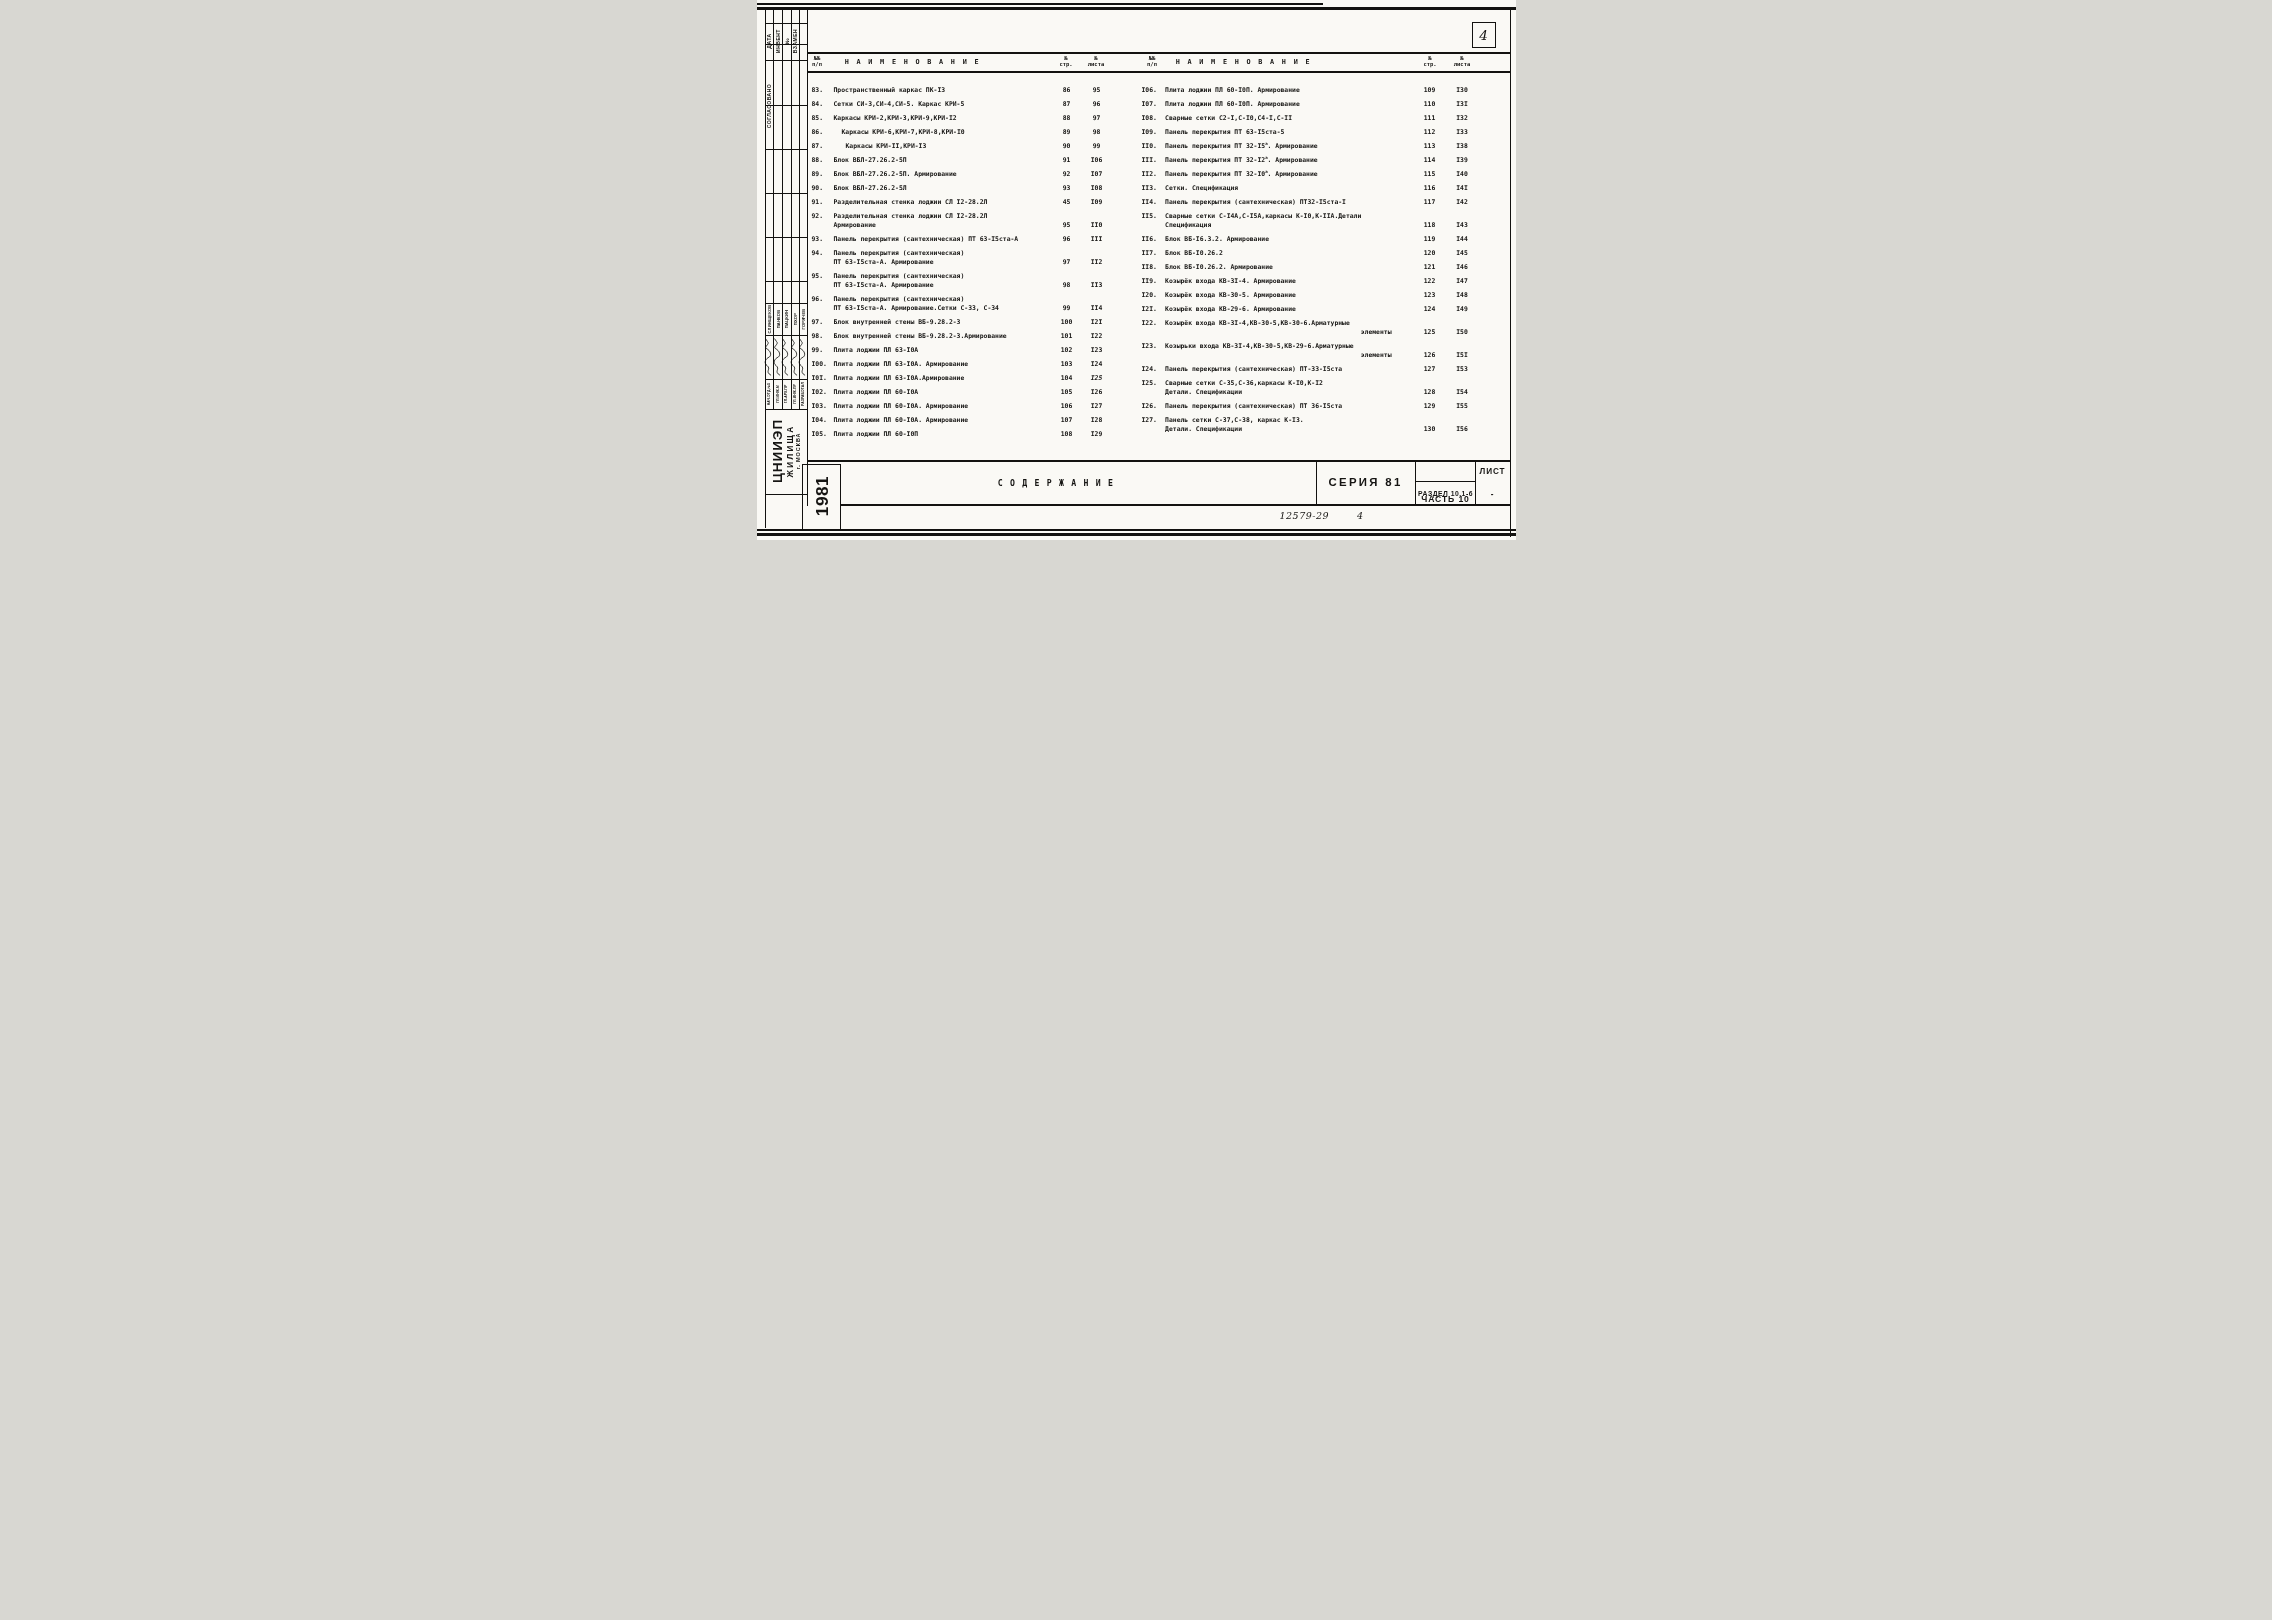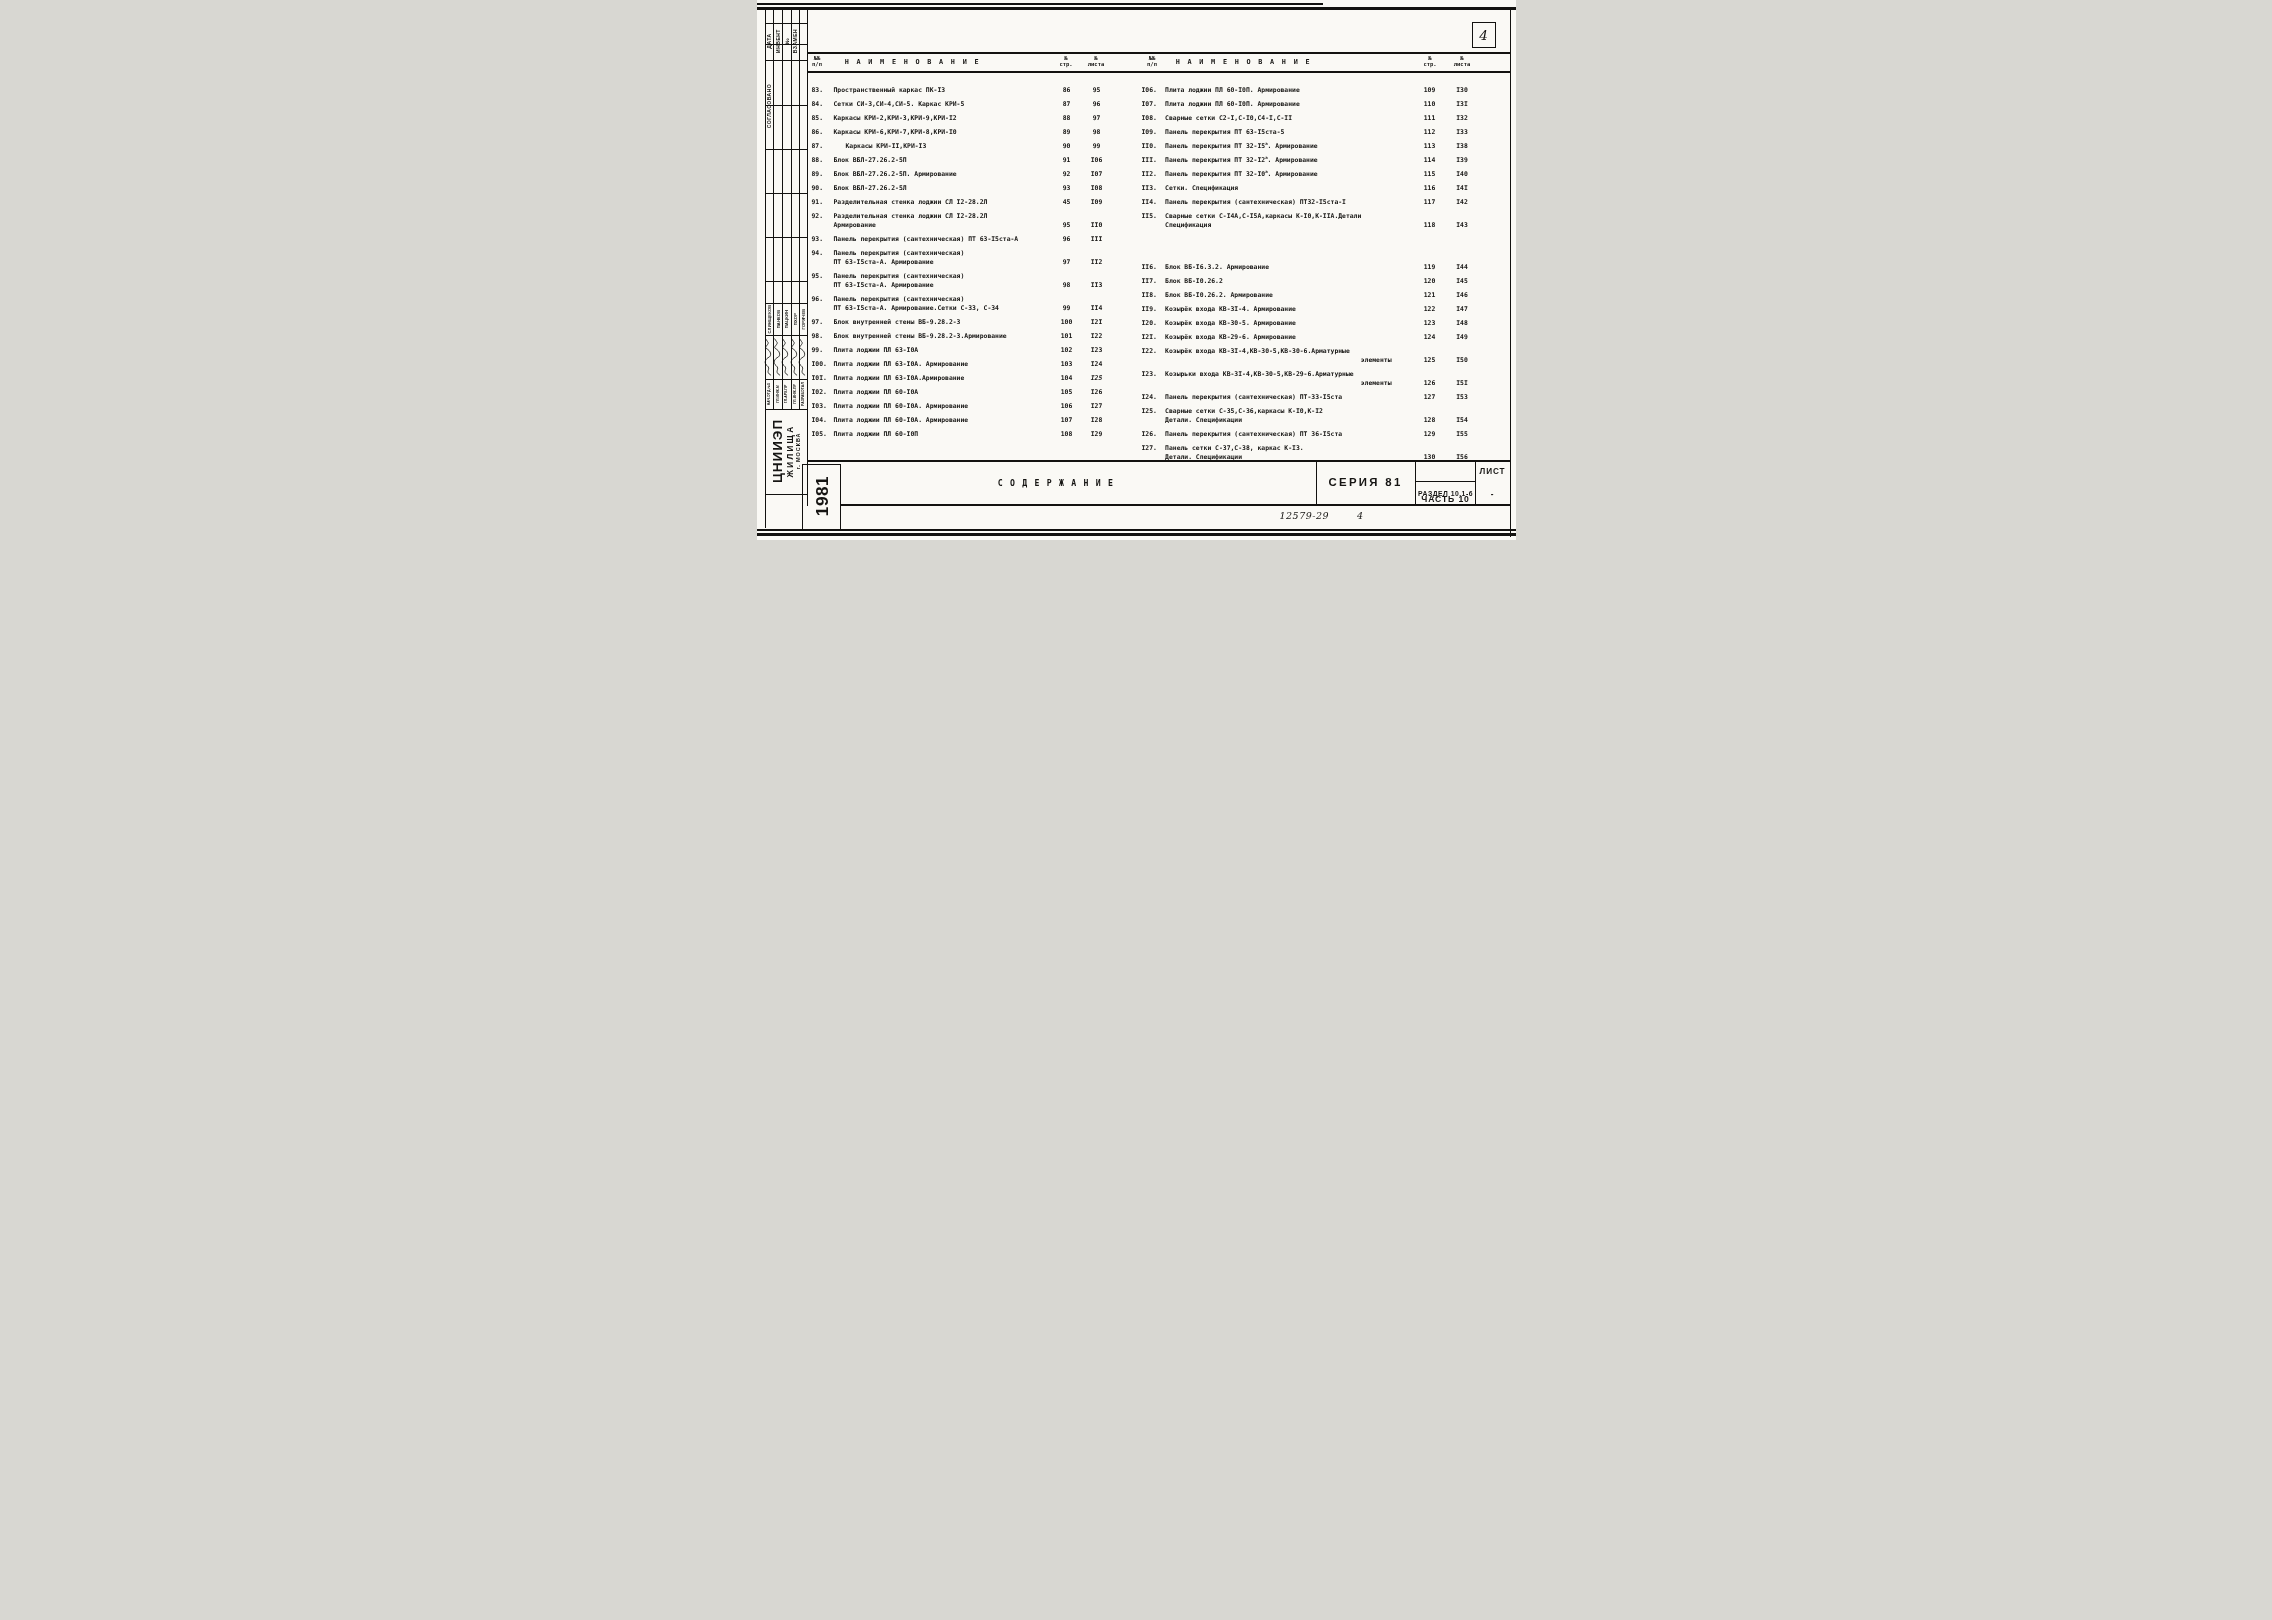--- a/index.html
+++ b/index.html
@@ -166,21 +166,21 @@
       </div>
       <div class="trow">
         <div class="tnum" style="width: 22px;">85.</div>
         <div class="tname">
           <div class="tline">Каркасы КРИ-2,КРИ-3,КРИ-9,КРИ-I2</div>
         </div>
         <div class="tpg" style="width: 30px;">88</div>
         <div class="tsh" style="width: 30px;">97</div>
       </div>
       <div class="trow">
-        <div class="tnum" style="width: 22px;">86.</div>
+        <div class="tnum" style="width: 30px;">86.</div>
         <div class="tname">
           <div class="tline">Каркасы КРИ-6,КРИ-7,КРИ-8,КРИ-I0</div>
         </div>
         <div class="tpg" style="width: 30px;">89</div>
         <div class="tsh" style="width: 30px;">98</div>
       </div>
       <div class="trow">
         <div class="tnum" style="width: 34px;">87.</div>
         <div class="tname">
           <div class="tline">Каркасы КРИ-II,КРИ-I3</div>
@@ -413,21 +413,21 @@
       <div class="trow">
         <div class="tnum" style="width: 23.6px;">II5.</div>
         <div class="tname">
           <div class="tline">Сварные сетки С-I4А,С-I5А,каркасы К-I0,К-IIА.Детали</div>
           <div class="tline">Спецификация</div>
         </div>
         <div class="tpg" style="width: 32px;">118</div>
         <div class="tsh" style="width: 33px;">I43</div>
       </div>
       <div class="trow">
-        <div class="tnum" style="width: 23.6px; margin-top: 28px;">II6.</div>
+        <div class="tnum" style="width: 23.6px;">II6.</div>
         <div class="tname">
           <div class="tline">Блок ВБ-I6.3.2. Армирование</div>
         </div>
         <div class="tpg" style="width: 32px;">119</div>
         <div class="tsh" style="width: 33px;">I44</div>
       </div>
       <div class="trow">
         <div class="tnum" style="width: 23.6px;">II7.</div>
         <div class="tname">
           <div class="tline">Блок ВБ-I0.26.2</div>

